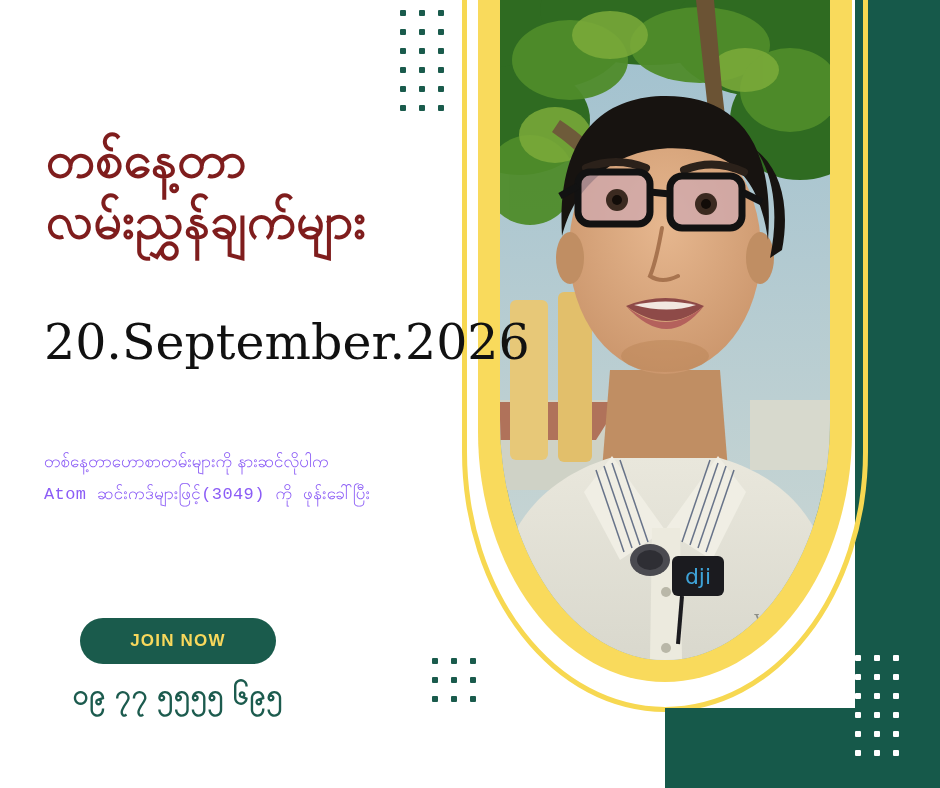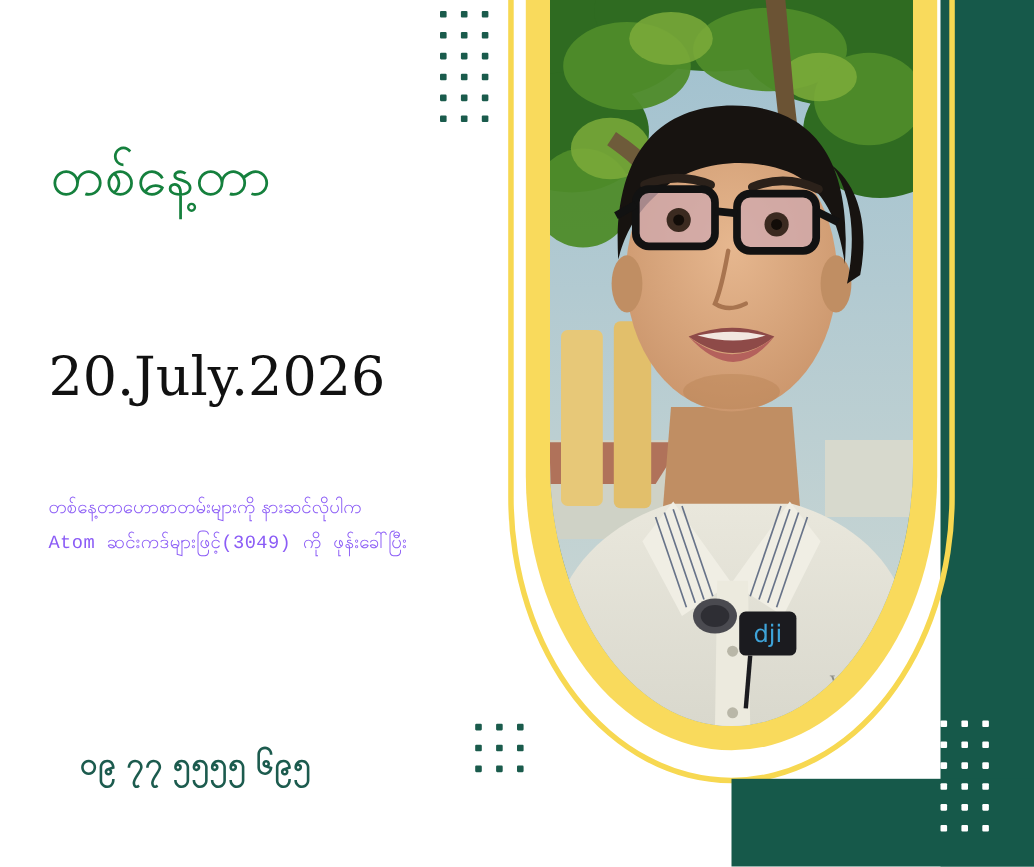--- a/index.html
+++ b/index.html
@@ -107,24 +107,24 @@
   #dots-top-left  { left: 400px; top: 10px; }
   #dots-mid-left  { left: 432px; top: 658px; }
   #dots-bottom-right { left: 855px; top: 655px; }
 
   
   .headline {
     position: absolute;
     left: 46px;
     top: 96px;
     width: 400px;
-    color: #15803d;
+    color: #7f1d1d;
     font-size: 50px;
     line-height: 1.22;
-    font-weight: 400;
+    font-weight: 700;
     letter-spacing: 0.5px;
     font-family: "DejaVu Sans", "Liberation Sans", sans-serif;
   }
   .headline .l1 { display:block; }
   .headline .l2 { display:block; }
 
   .date {
     position: absolute;
     left: 44px;
     top: 314px;
@@ -396,25 +396,27 @@
       </div>
     <div class="row">
         <i class="dot"></i>
         <i class="dot"></i>
         <i class="dot"></i>
       </div>
   </div>
 
   <h1 class="headline">
     <span class="l1">တစ်နေ့တာ</span>
+    <span class="l2">လမ်းညွှန်ချက်များ</span>
   </h1>
 
-  <div class="date">20.July.2026</div>
+  <div class="date">20.September.2026</div>
 
   <div class="body-text">
     <span class="bl">တစ်နေ့တာဟောစာတမ်းများကို နားဆင်လိုပါက</span>
     <span class="bl bl2">Atom ဆင်းကဒ်များဖြင့်(3049) ကို ဖုန်းခေါ်ပြီး</span>
   </div>
 
+  <button class="cta">JOIN NOW</button>
 
   <div class="phone">၀၉ ၇၇ ၅၅၅၅ ၆၉၅</div>
 
 </div>
 
 </body></html>

